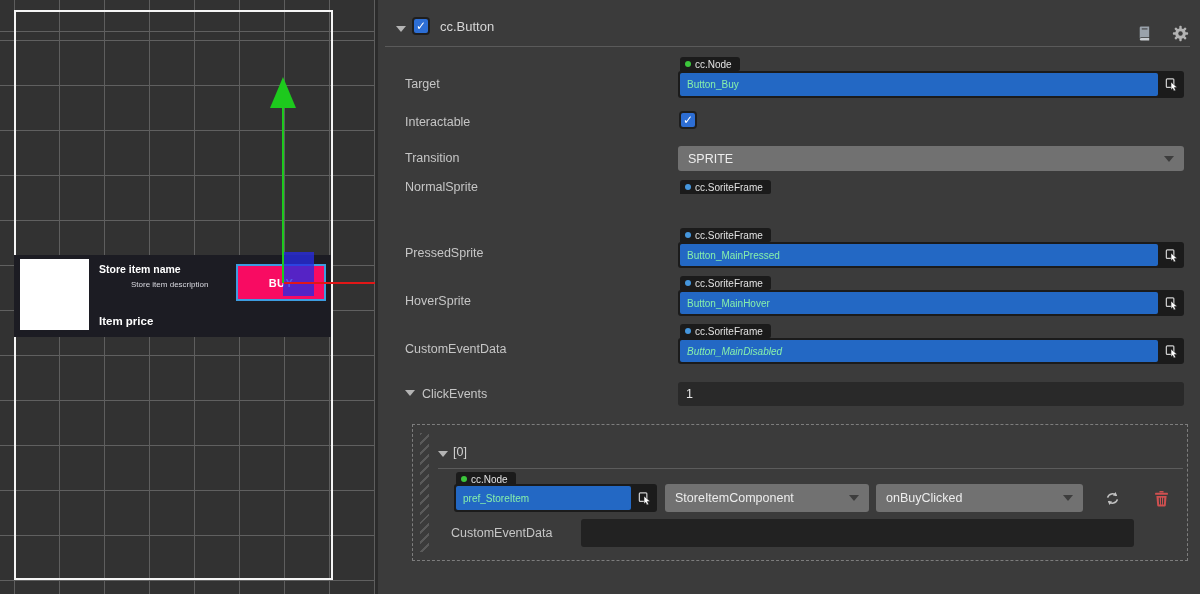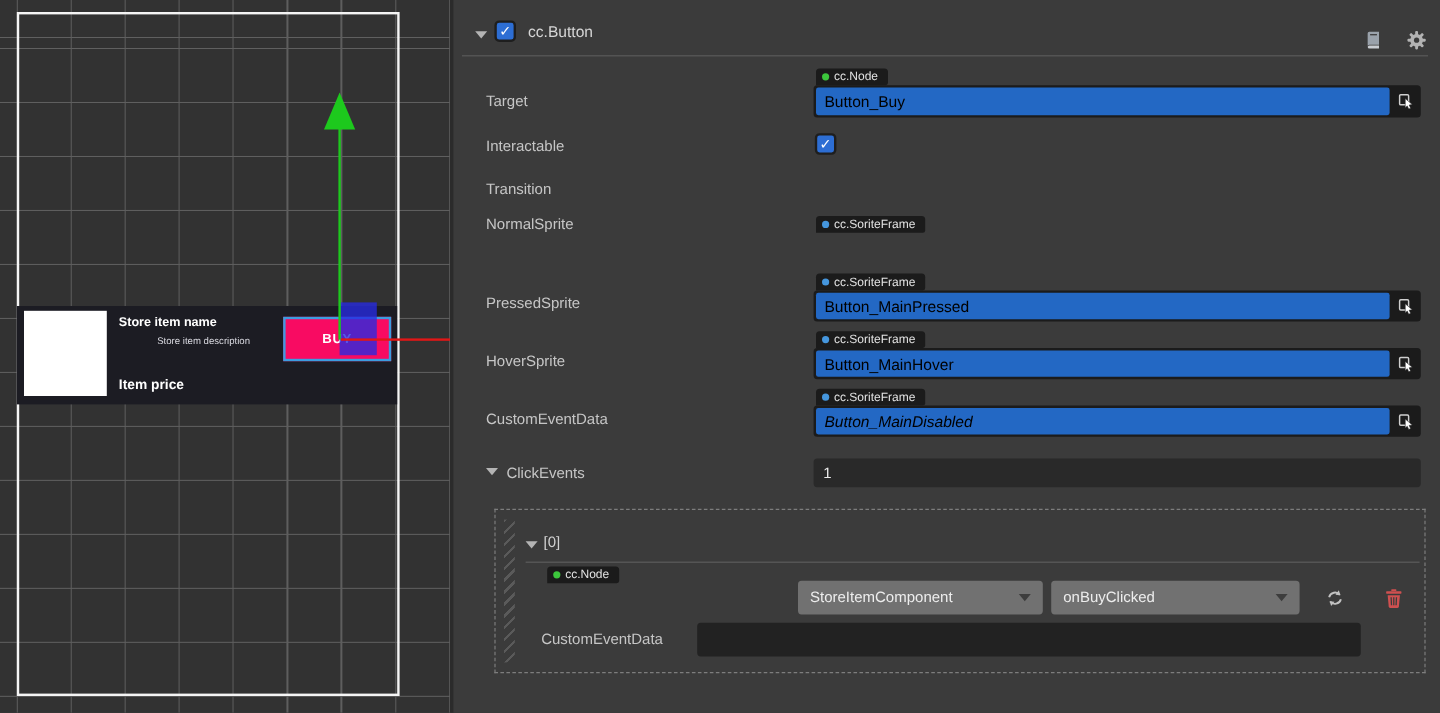--- a/index.html
+++ b/index.html
@@ -51,21 +51,21 @@
          color:#fff; font-size:12px; font-weight:bold; font-family:"DejaVu Sans",sans-serif; }
 
   .tag { position:absolute; height:14px; background:#1b1b1b; border-radius:3px 3px 2px 0;
          display:flex; align-items:center; gap:4px; padding:0 8px 0 5px;
          color:#e2e2e2; font-size:10px; }
   .dot { width:6px; height:6px; border-radius:50%; }
   .dot-green { background:#3cc63c; } .dot-blue { background:#4596dd; }
 
   .ref { position:absolute; background:#1b1b1b; border-radius:3px; padding:2px;
          display:flex; align-items:stretch; gap:2px; }
-  .ref .val { flex:1; background:#2368c4; border-radius:2px; color:#000000; font-size:13px;
+  .ref .val { flex:1; background:#2368c4; border-radius:2px; color:#86efac; font-size:10px;
               display:flex; align-items:center; padding:0 7px; white-space:nowrap; overflow:hidden; }
   .ref .pick { width:22px; display:flex; align-items:center; justify-content:center; cursor:pointer; }
 
   .dd { position:absolute; background:#717171; border-radius:3px; color:#ededed; font-size:12.5px;
         display:flex; align-items:center; padding:0 10px; }
   .dd .dd-arrow { position:absolute; right:10px; width:0; height:0;
                   border-left:5px solid transparent; border-right:5px solid transparent;
                   border-top:6px solid #3d3d3d; }
   .darkfield { position:absolute; background:#292929; border-radius:3px; color:#e8e8e8;
                font-size:12.5px; display:flex; align-items:center; padding:0 8px; }
@@ -142,20 +142,24 @@
           <rect x="2.5" y="2" width="8" height="9" fill="none" stroke="#cfcfcf" stroke-width="1.3" rx="1"></rect>
           <path d="M7.5 5.5 L13.8 10.8 L11 11.2 L12.3 14 L10.6 14.8 L9.3 12 L7.5 13.6 Z" fill="#ffffff" stroke="#222" stroke-width="0.5"></path>
         </svg>
       </div>
     </div>
 
     <div class="lbl" style="left:27px; top:115px;">Interactable</div>
     <div class="chk" style="left:301px; top:111px;">✓</div>
 
     <div class="lbl" style="left:27px; top:151px;">Transition</div>
+    <div class="dd" style="left:300px; top:146px; width:506px; height:25px;">
+      <span>SPRITE</span>
+      <span class="dd-arrow"></span>
+    </div>
 
     <div class="lbl" style="left:27px; top:180px;">NormalSprite</div>
     <div class="tag" style="left:302px; top:180px;">
       <span class="dot dot-blue"></span>
       <span>cc.SoriteFrame</span>
     </div>
 
     <div class="lbl" style="left:27px; top:246px;">PressedSprite</div>
     <div class="tag" style="left:302px; top:228px;">
       <span class="dot dot-blue"></span>
@@ -210,20 +214,29 @@
     <div class="events-box">
       <div class="hatch"></div>
 
       <div class="tri" style="position:absolute; left:25px; top:26px;"></div>
       <div class="lbl" style="left:40px; top:20px; color:#d2d2d2;">[0]</div>
       <div class="hsep" style="left:25px; top:43px; width:745px; background:#5c5c5c;"></div>
 
       <div class="tag" style="left:43px; top:47px;">
         <span class="dot dot-green"></span>
         <span>cc.Node</span>
+      </div>
+      <div class="ref" style="left:41px; top:59px; width:203px; height:28px;">
+        <div class="val">pref_StoreItem</div>
+        <div class="pick">
+          <svg viewBox="0 0 16 16" width="15" height="15">
+            <rect x="2.5" y="2" width="8" height="9" fill="none" stroke="#cfcfcf" stroke-width="1.3" rx="1"></rect>
+            <path d="M7.5 5.5 L13.8 10.8 L11 11.2 L12.3 14 L10.6 14.8 L9.3 12 L7.5 13.6 Z" fill="#ffffff" stroke="#222" stroke-width="0.5"></path>
+          </svg>
+        </div>
       </div>
 
       <div class="dd" style="left:252px; top:59px; width:204px; height:28px;">
         <span>StoreItemComponent</span>
         <span class="dd-arrow"></span>
       </div>
       <div class="dd" style="left:463px; top:59px; width:207px; height:28px;">
         <span>onBuyClicked</span>
         <span class="dd-arrow"></span>
       </div>

